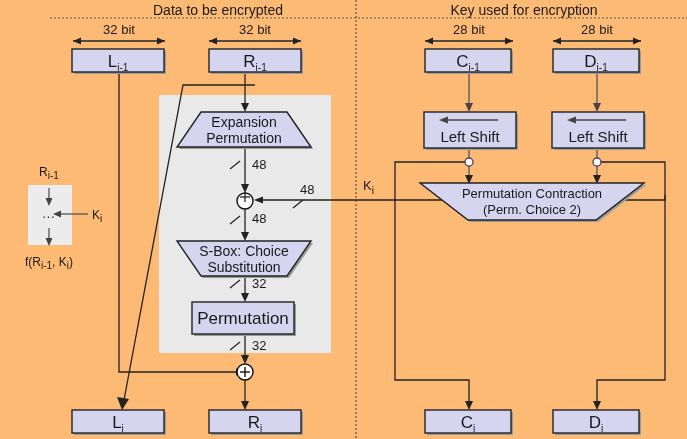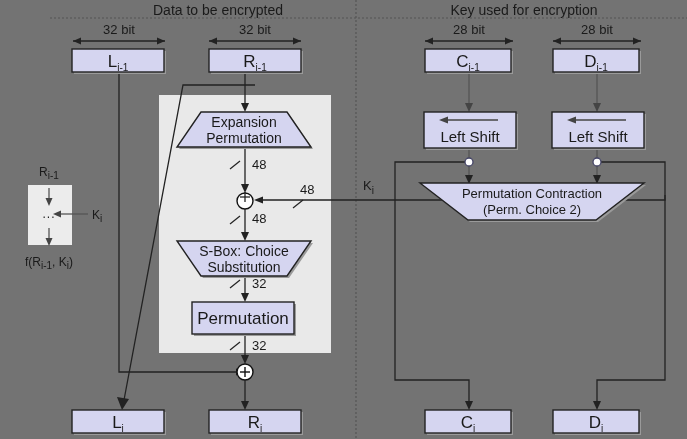--- a/index.html
+++ b/index.html
@@ -4,21 +4,21 @@
 <style>
   html, body {
     margin: 0;
     padding: 0;
     background: #ffffff;
   }
   #page {
     position: relative;
     width: 687px;
     height: 439px;
-    background: #737373;
+    background: #fdba74;
     font-family: "Liberation Sans", sans-serif;
     overflow: hidden;
   }
   svg#diagram {
     position: absolute;
     top: 0;
     left: 0;
     width: 687px;
     height: 439px;
   }

